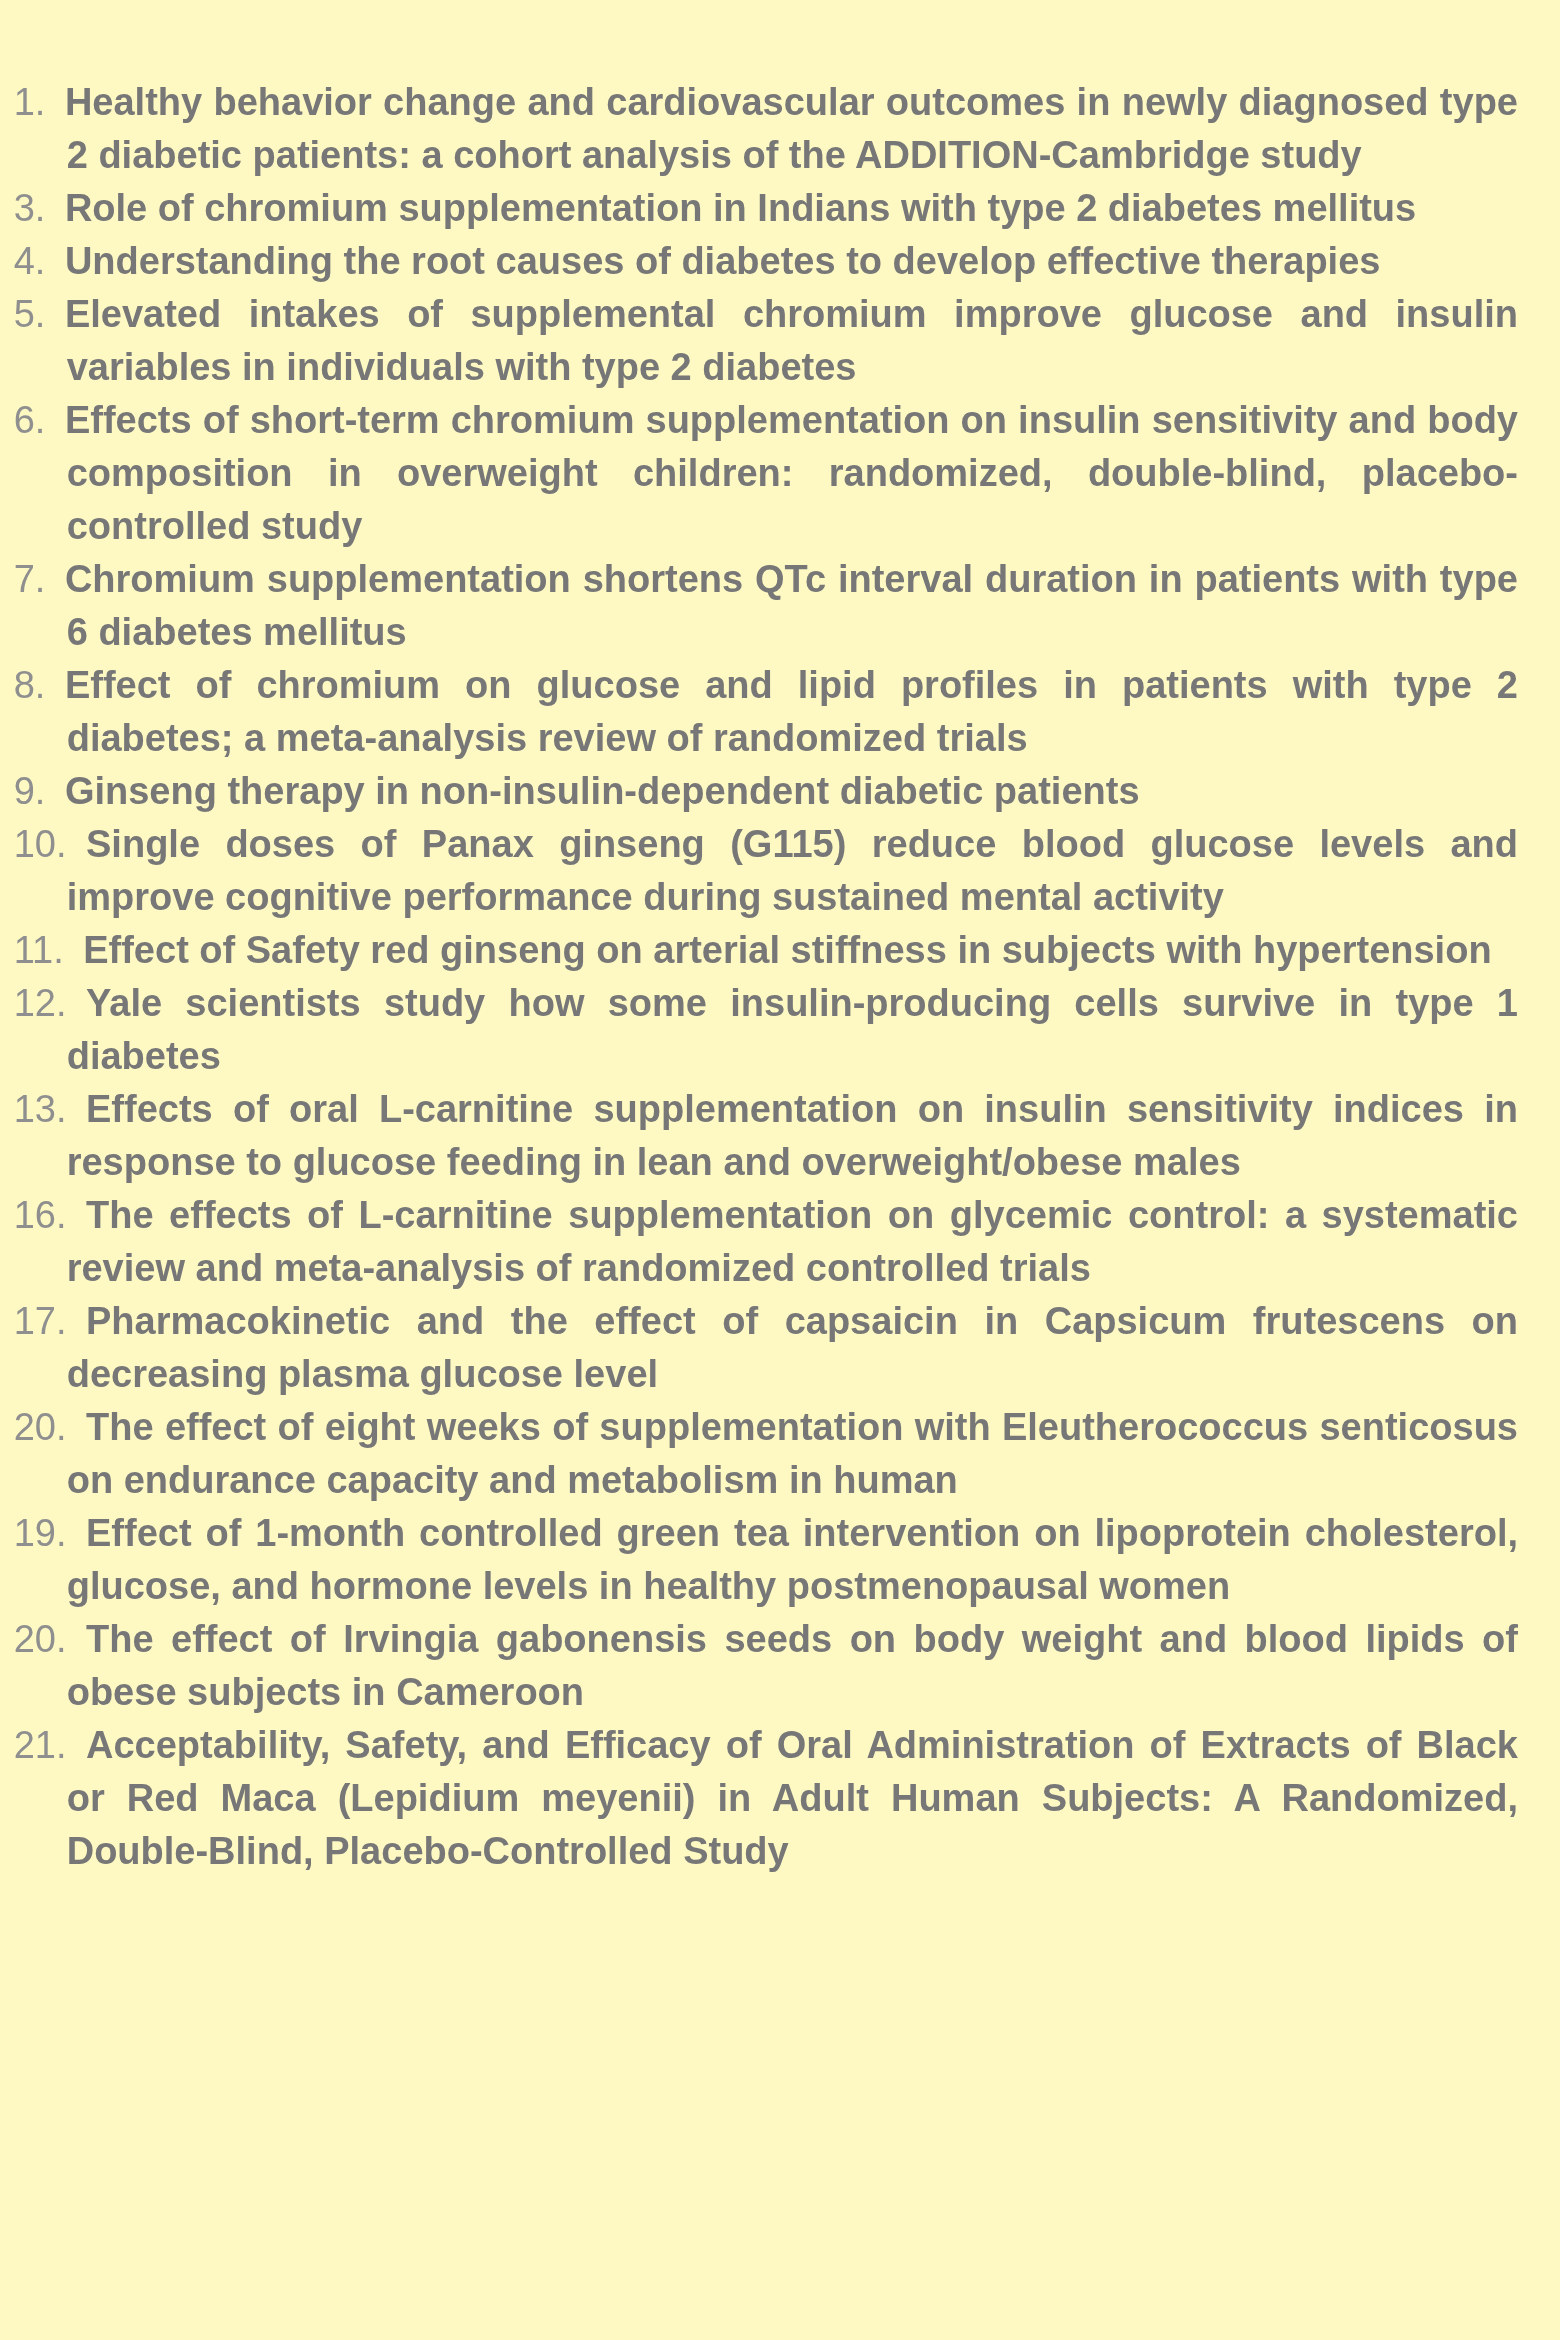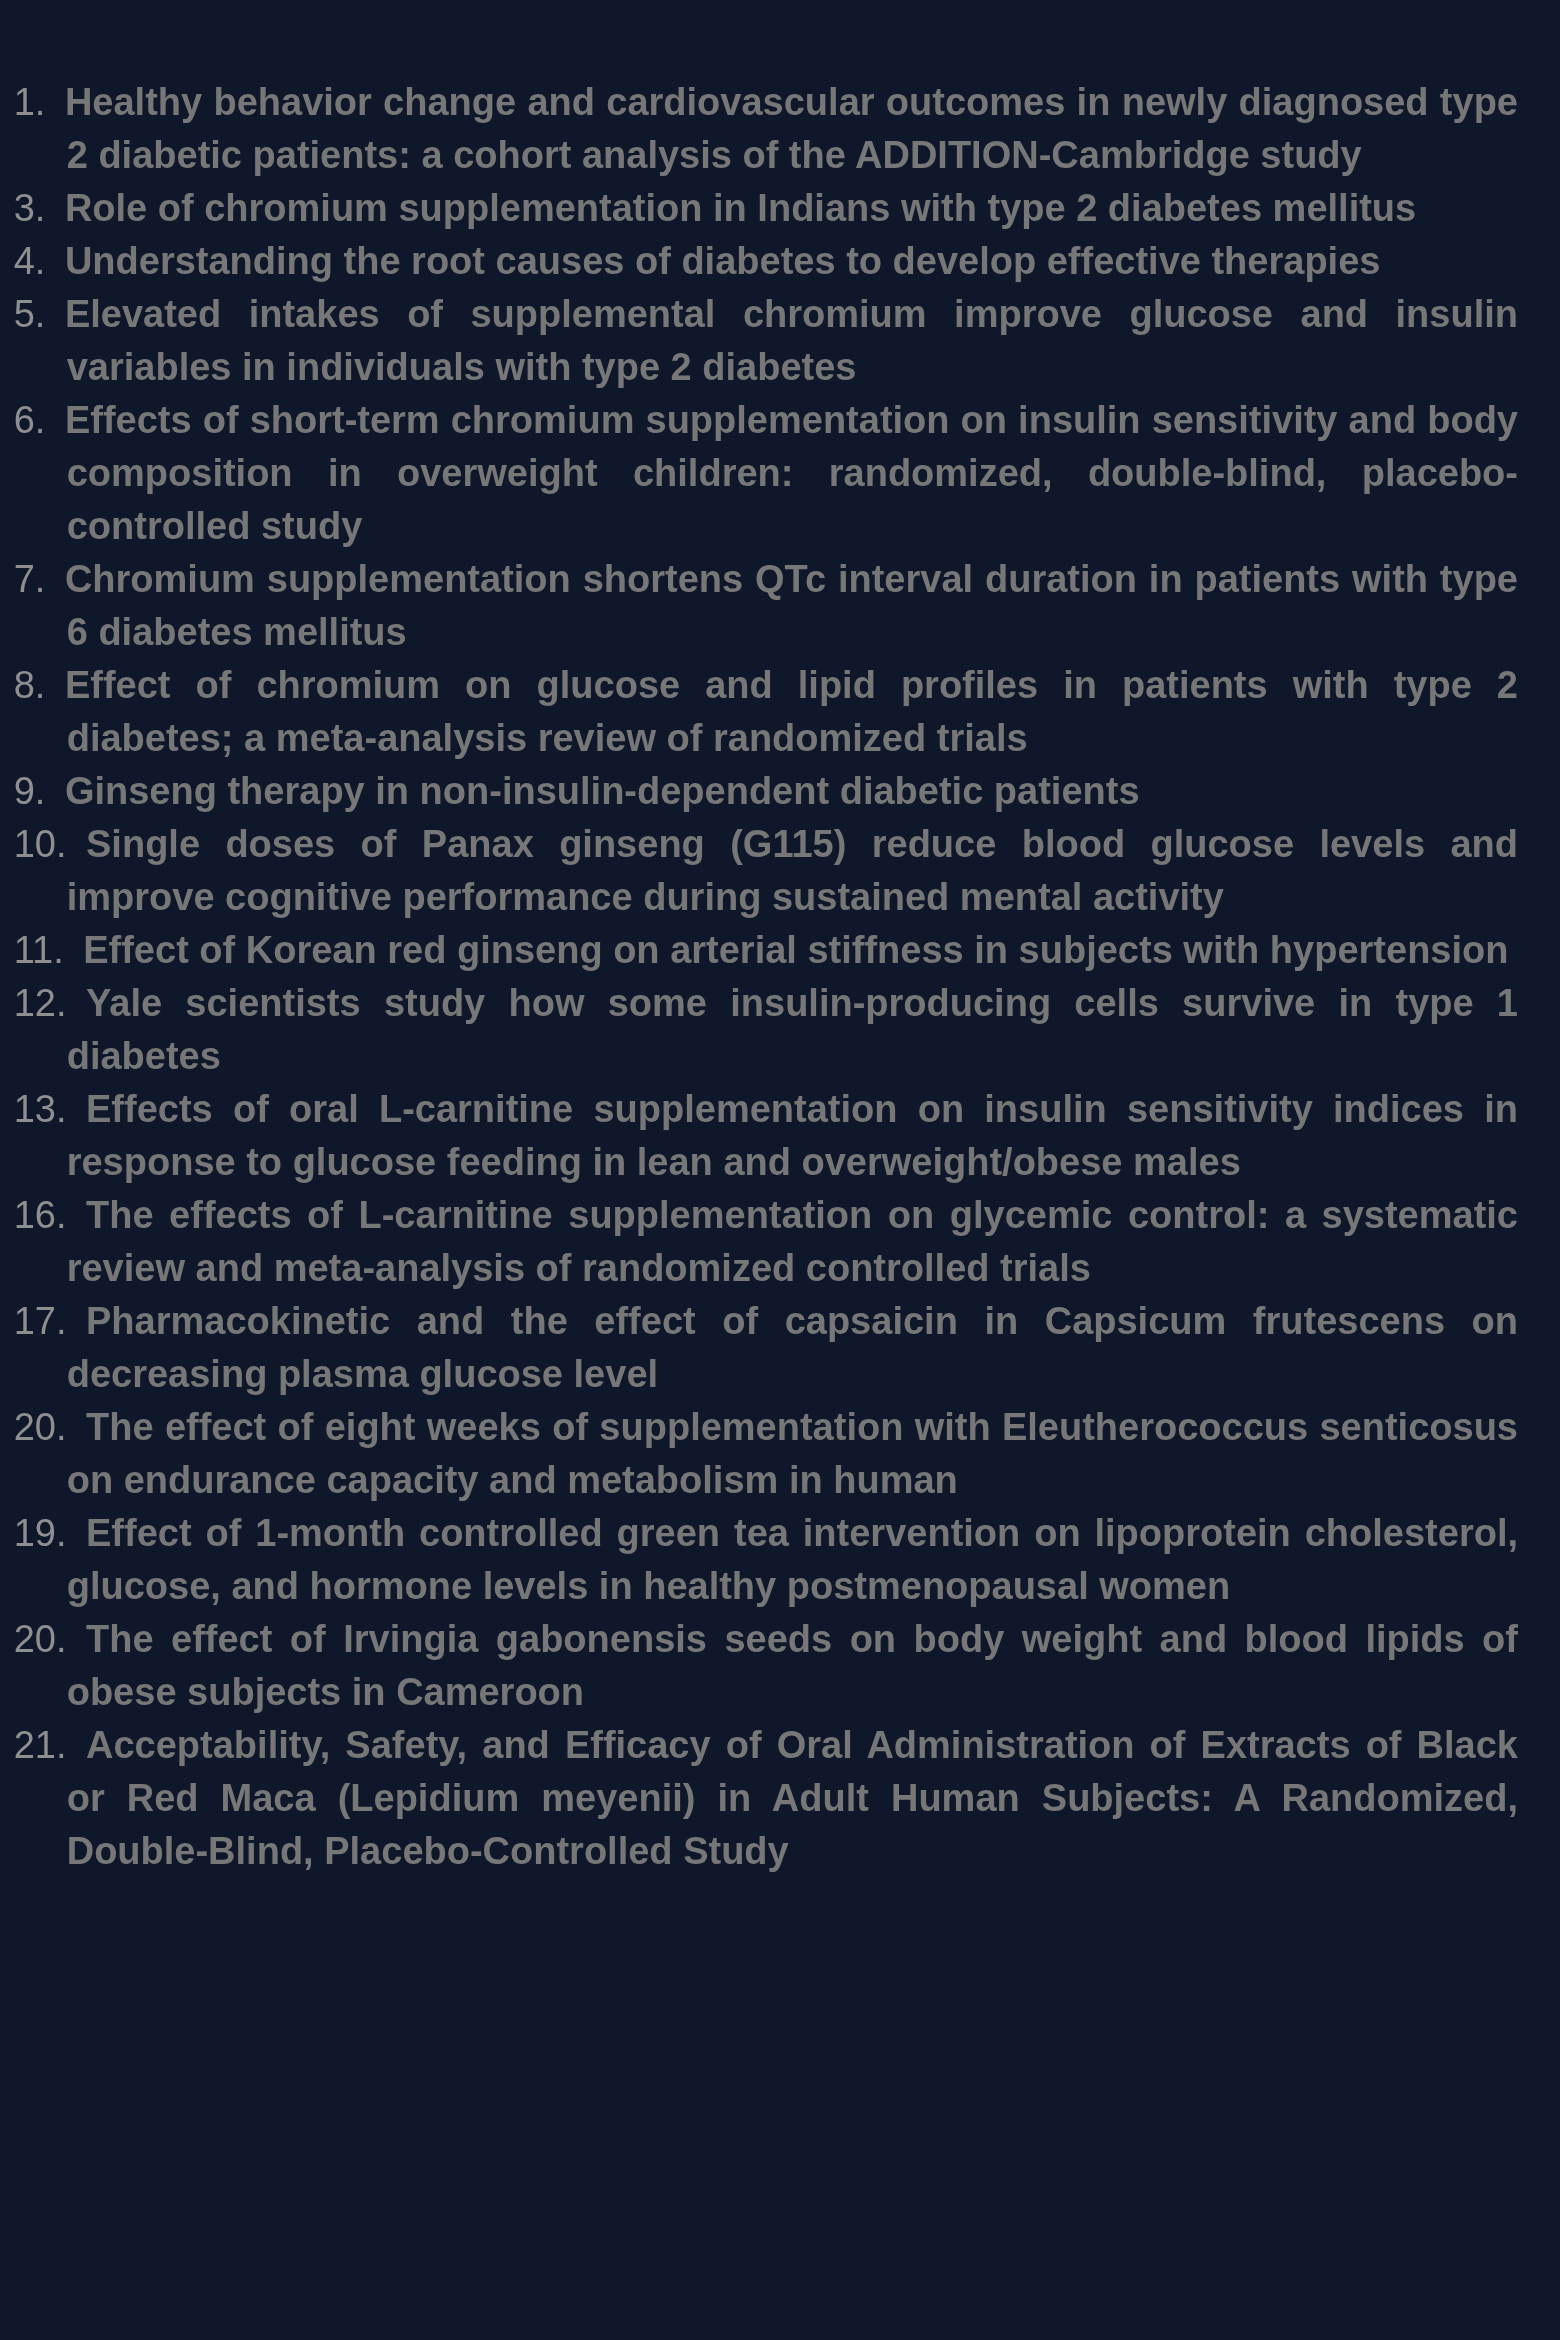--- a/index.html
+++ b/index.html
@@ -10,21 +10,21 @@
   body {
     width: 1560px;
     height: 2341px;
     font-family: "Liberation Sans", "DejaVu Sans", sans-serif;
   }
   .page {
     box-sizing: border-box;
     width: 1560px;
     height: 2341px;
     padding: 76px 42px 39px 13.7px;
-    background: #0f172a;
+    background: #fef9c3;
     overflow: hidden;
   }
   ol.ref-list {
     list-style: none;
     margin: 0;
     padding: 0;
   }
   ol.ref-list li {
     padding-left: 53px;
     text-indent: -53px;
@@ -52,21 +52,21 @@
   <ol class="ref-list">
     <li><span class="num">1.</span><span class="title">Healthy behavior change and cardiovascular outcomes in newly diagnosed type 2 diabetic patients: a cohort analysis of the ADDITION-Cambridge study</span></li>
     <li><span class="num">3.</span><span class="title">Role of chromium supplementation in Indians with type 2 diabetes mellitus</span></li>
     <li><span class="num">4.</span><span class="title">Understanding the root causes of diabetes to develop effective therapies</span></li>
     <li><span class="num">5.</span><span class="title">Elevated intakes of supplemental chromium improve glucose and insulin variables in individuals with type 2 diabetes</span></li>
     <li><span class="num">6.</span><span class="title">Effects of short-term chromium supplementation on insulin sensitivity and body composition in overweight children: randomized, double-blind, placebo-controlled study</span></li>
     <li><span class="num">7.</span><span class="title">Chromium supplementation shortens QTc interval duration in patients with type 6 diabetes mellitus</span></li>
     <li><span class="num">8.</span><span class="title">Effect of chromium on glucose and lipid profiles in patients with type 2 diabetes; a meta-analysis review of randomized trials</span></li>
     <li><span class="num">9.</span><span class="title">Ginseng therapy in non-insulin-dependent diabetic patients</span></li>
     <li><span class="num">10.</span><span class="title">Single doses of Panax ginseng (G115) reduce blood glucose levels and improve cognitive performance during sustained mental activity</span></li>
-    <li><span class="num">11.</span><span class="title">Effect of Korean red ginseng on arterial stiffness in subjects with hypertension</span></li>
+    <li><span class="num">11.</span><span class="title">Effect of Safety red ginseng on arterial stiffness in subjects with hypertension</span></li>
     <li><span class="num">12.</span><span class="title">Yale scientists study how some insulin-producing cells survive in type 1 diabetes</span></li>
     <li><span class="num">13.</span><span class="title">Effects of oral L-carnitine supplementation on insulin sensitivity indices in response to glucose feeding in lean and overweight/obese males</span></li>
     <li><span class="num">16.</span><span class="title">The effects of L-carnitine supplementation on glycemic control: a systematic review and meta-analysis of randomized controlled trials</span></li>
     <li><span class="num">17.</span><span class="title">Pharmacokinetic and the effect of capsaicin in Capsicum frutescens on decreasing plasma glucose level</span></li>
     <li><span class="num">20.</span><span class="title">The effect of eight weeks of supplementation with Eleutherococcus senticosus on endurance capacity and metabolism in human</span></li>
     <li><span class="num">19.</span><span class="title">Effect of 1-month controlled green tea intervention on lipoprotein cholesterol, glucose, and hormone levels in healthy postmenopausal women</span></li>
     <li><span class="num">20.</span><span class="title">The effect of Irvingia gabonensis seeds on body weight and blood lipids of obese subjects in Cameroon</span></li>
     <li><span class="num">21.</span><span class="title">Acceptability, Safety, and Efficacy of Oral Administration of Extracts of Black or Red Maca (Lepidium meyenii) in Adult Human Subjects: A Randomized, Double-Blind, Placebo-Controlled Study</span></li>
   </ol>
 </div>

